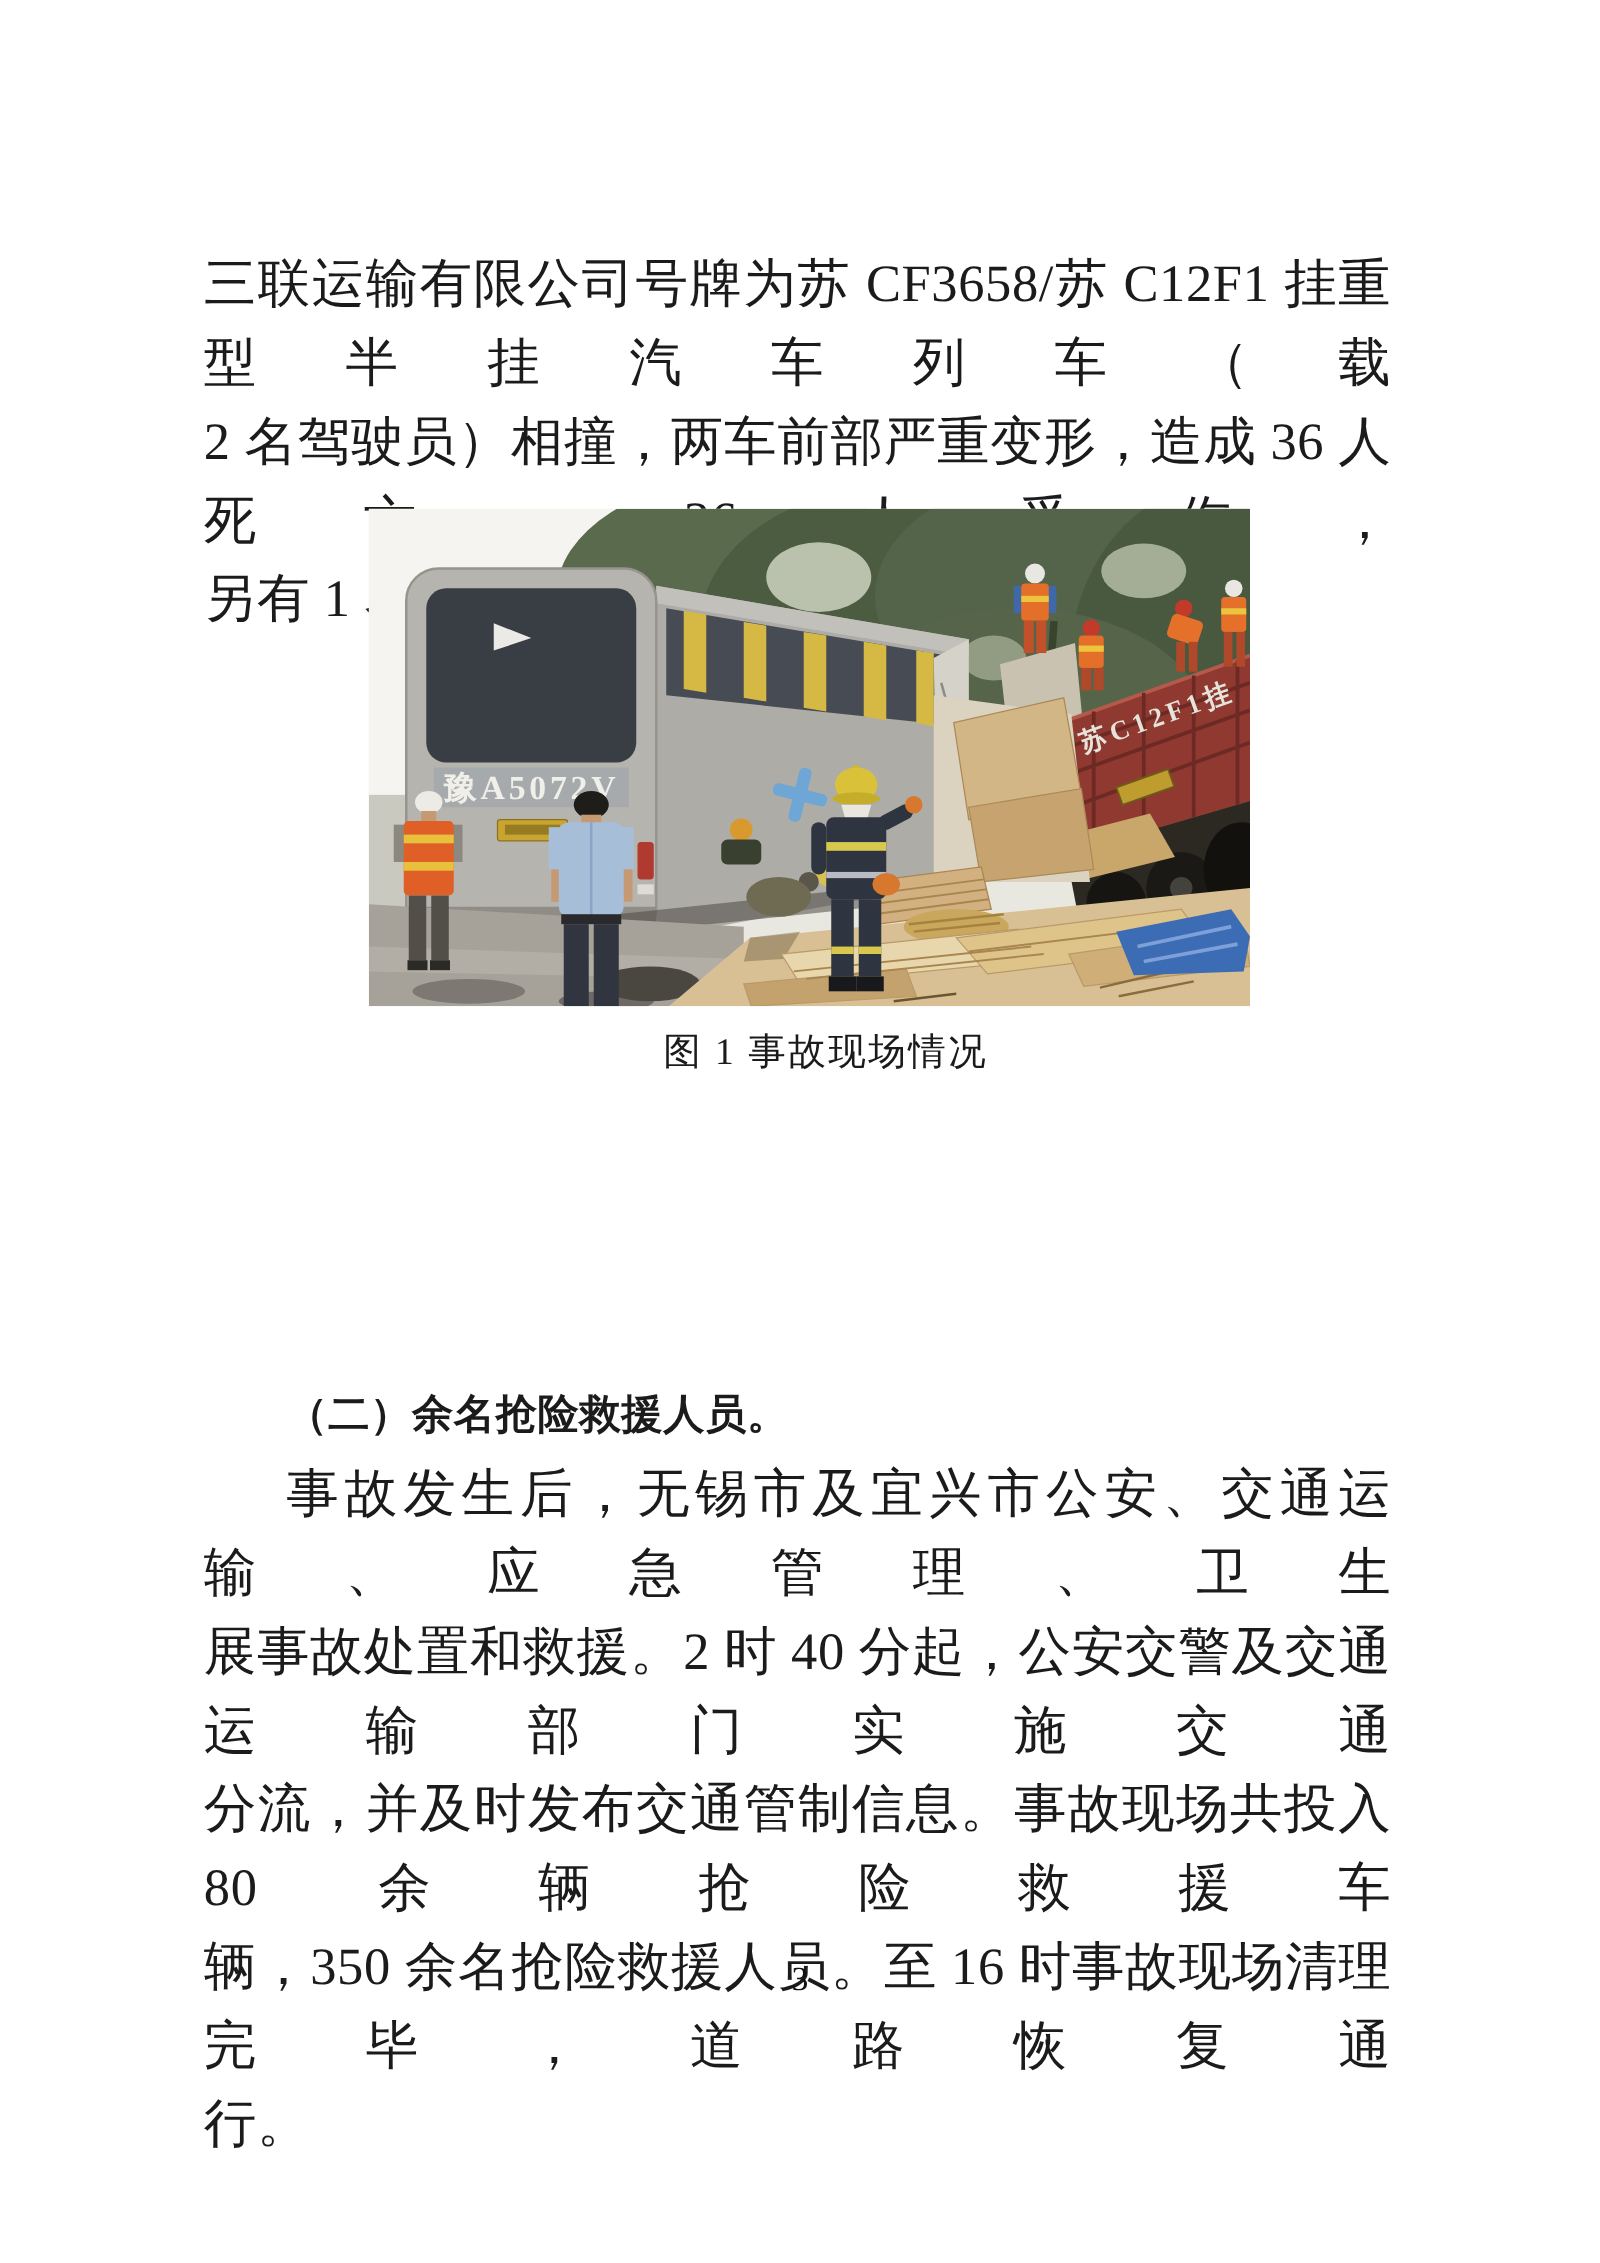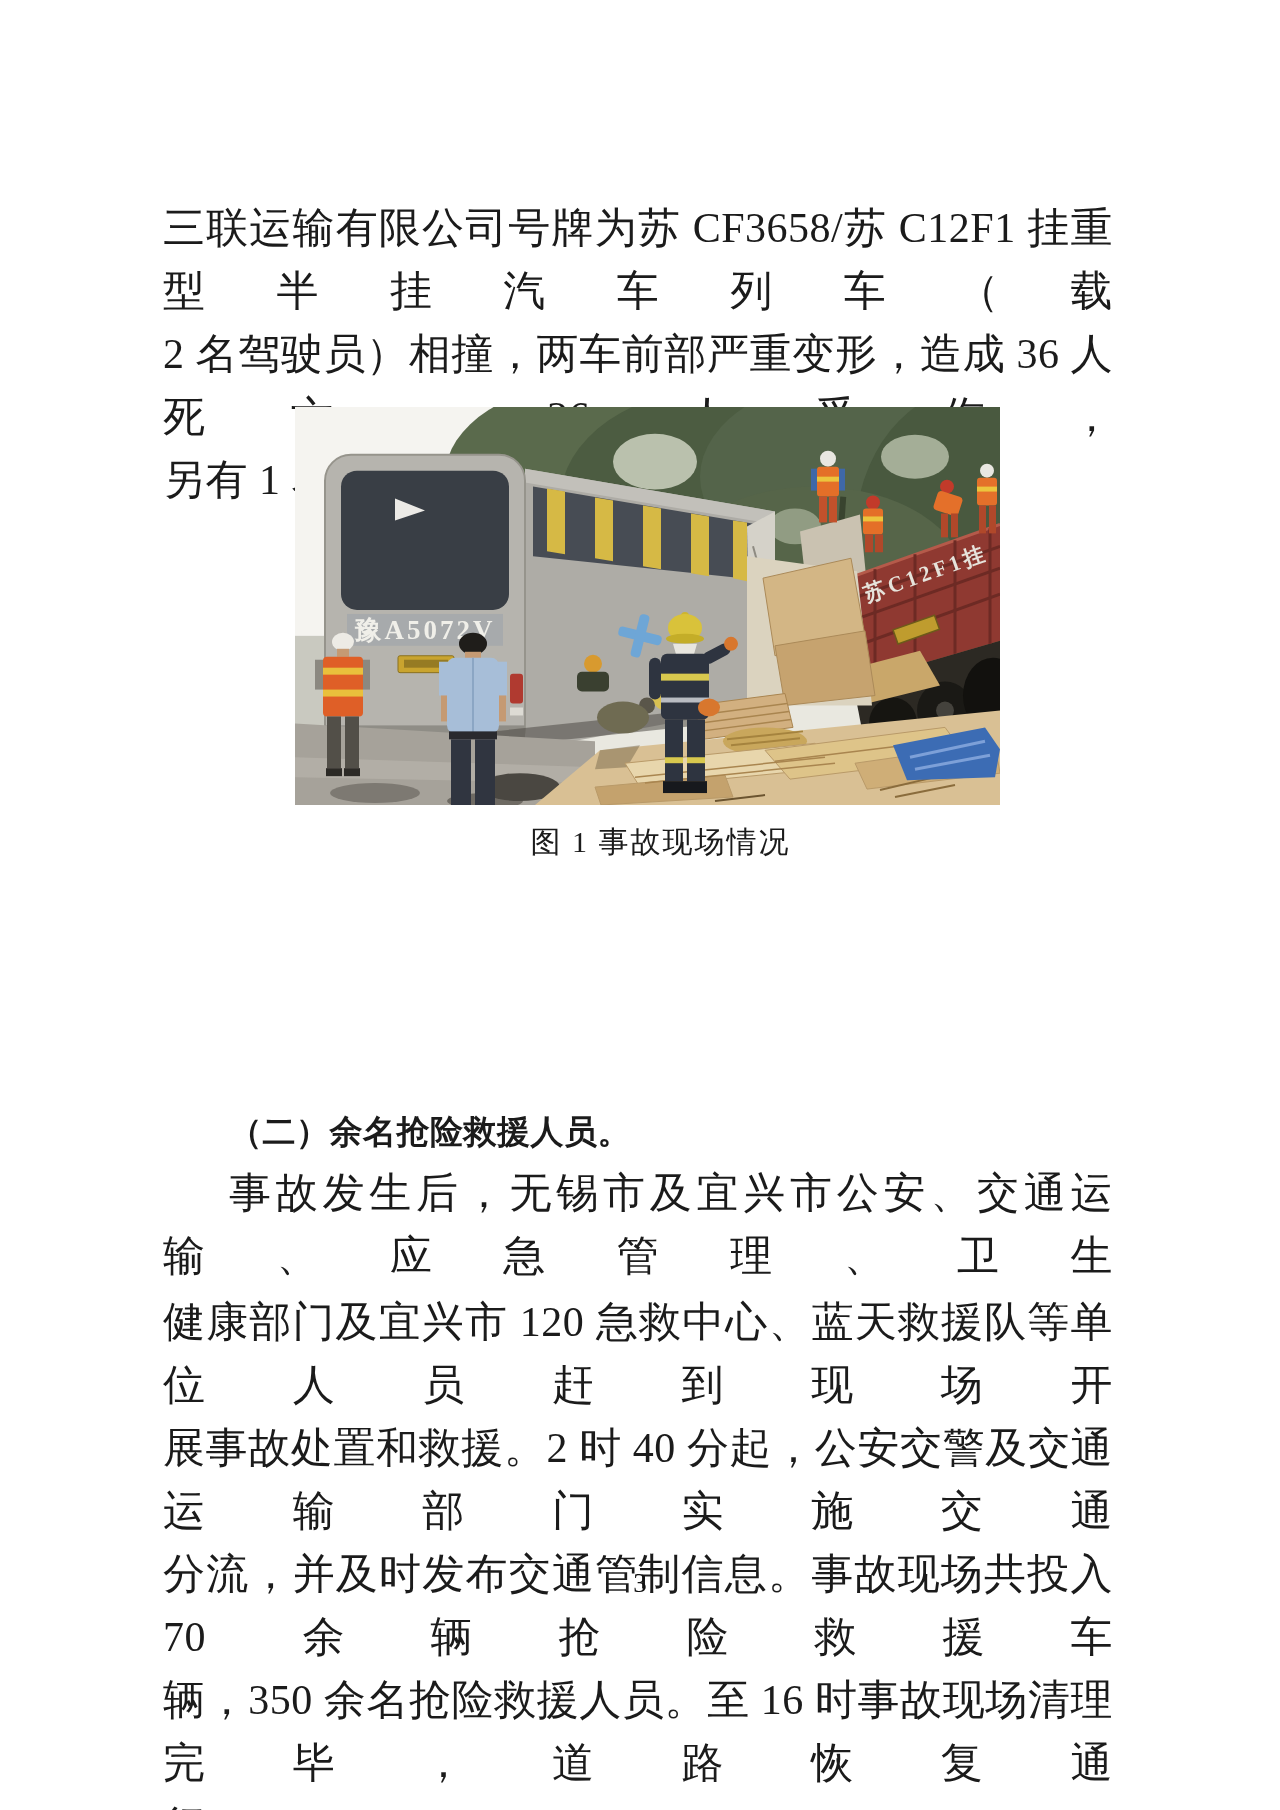--- a/index.html
+++ b/index.html
@@ -8,21 +8,21 @@
     font-family:"Liberation Serif","DejaVu Serif",serif;
     color:#1b1b1b;overflow:hidden;
   }
   .para{position:absolute;left:163px;width:950px;}
   .line{
     font-size:42px;line-height:63px;letter-spacing:0.5px;
     text-align:justify;white-space:normal;
   }
   .line.stretch{text-align:justify;text-align-last:justify;}
   .line.plain{text-align:left;text-align-last:left;}
-  .line.indent{text-indent:66px;font-family:Liberation Mono, monospace;}
+  .line.indent{text-indent:66px;}
   .intro{top:197px;}
   .rescue{top:1165px;}
   .figure-wrap{position:absolute;left:295px;top:407px;width:705px;margin:0;}
   .photo{
     position:relative;width:705px;height:398px;overflow:hidden;background:#efede7;
   }
   .photo svg{display:block;width:100%;height:100%;}
   .caption{
     position:absolute;left:308px;top:822px;width:705px;
     font-size:30px;line-height:40px;text-align:center;letter-spacing:2px;
@@ -258,20 +258,19 @@
     </svg>
   </div>
 </figure>
 
 <div class="caption">图 1  事故现场情况</div>
 
 <div class="heading">（二）余名抢险救援人员。</div>
 
 <div class="para rescue">
   <div class="line stretch indent">事故发生后，无锡市及宜兴市公安、交通运输、应急管理、卫生</div>
-  <div class="line stretch">健康部门及宜兴市 120 急救中心、蓝天救援队等单位人员赶到现场开</div>
   <div class="line stretch">展事故处置和救援。2 时 40 分起，公安交警及交通运输部门实施交通</div>
-  <div class="line stretch">分流，并及时发布交通管制信息。事故现场共投入 70 余辆抢险救援车</div>
+  <div class="line stretch">分流，并及时发布交通管制信息。事故现场共投入 80 余辆抢险救援车</div>
   <div class="line stretch">辆，350 余名抢险救援人员。至 16 时事故现场清理完毕，道路恢复通</div>
   <div class="line plain">行。</div>
 </div>
 
 <div class="page-number">3</div>
 
 </body></html>

